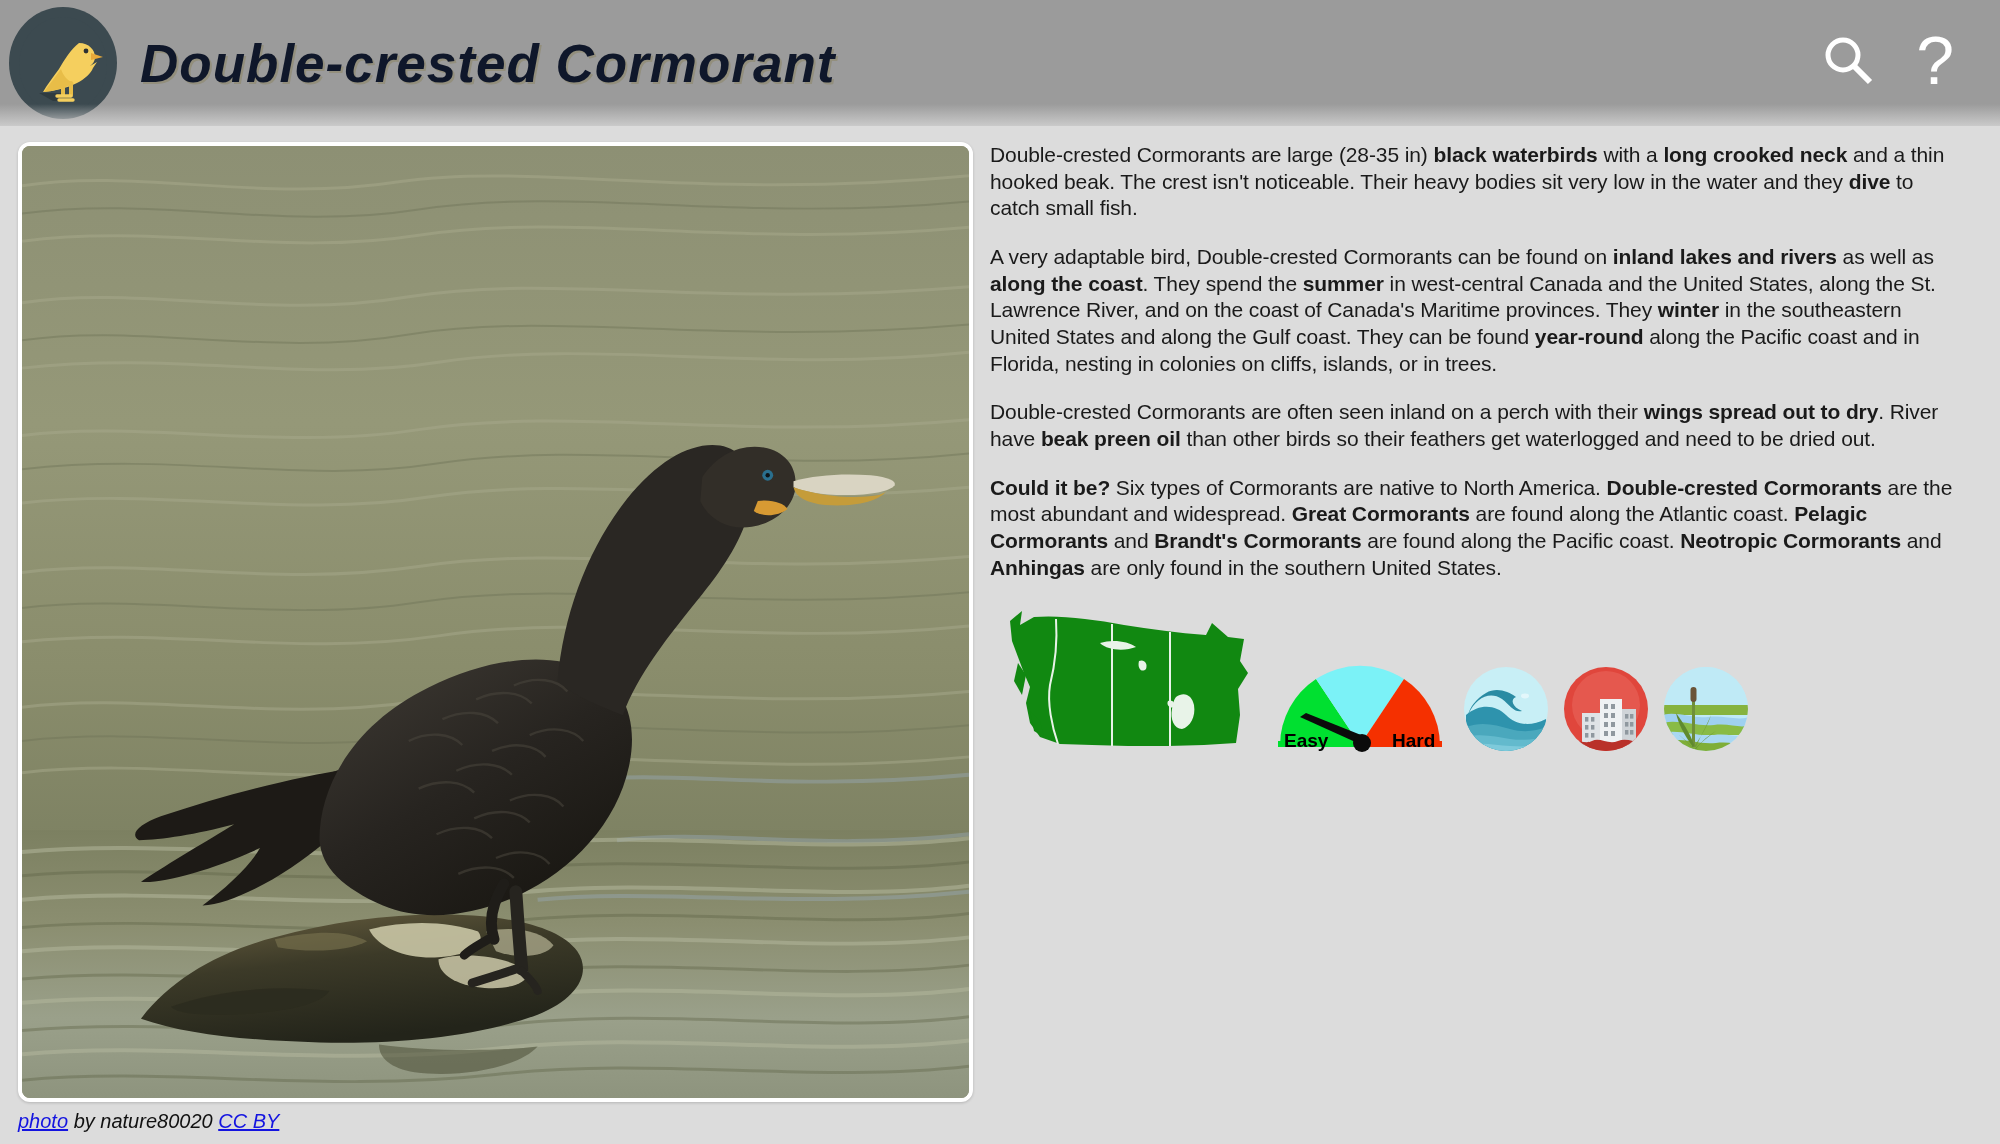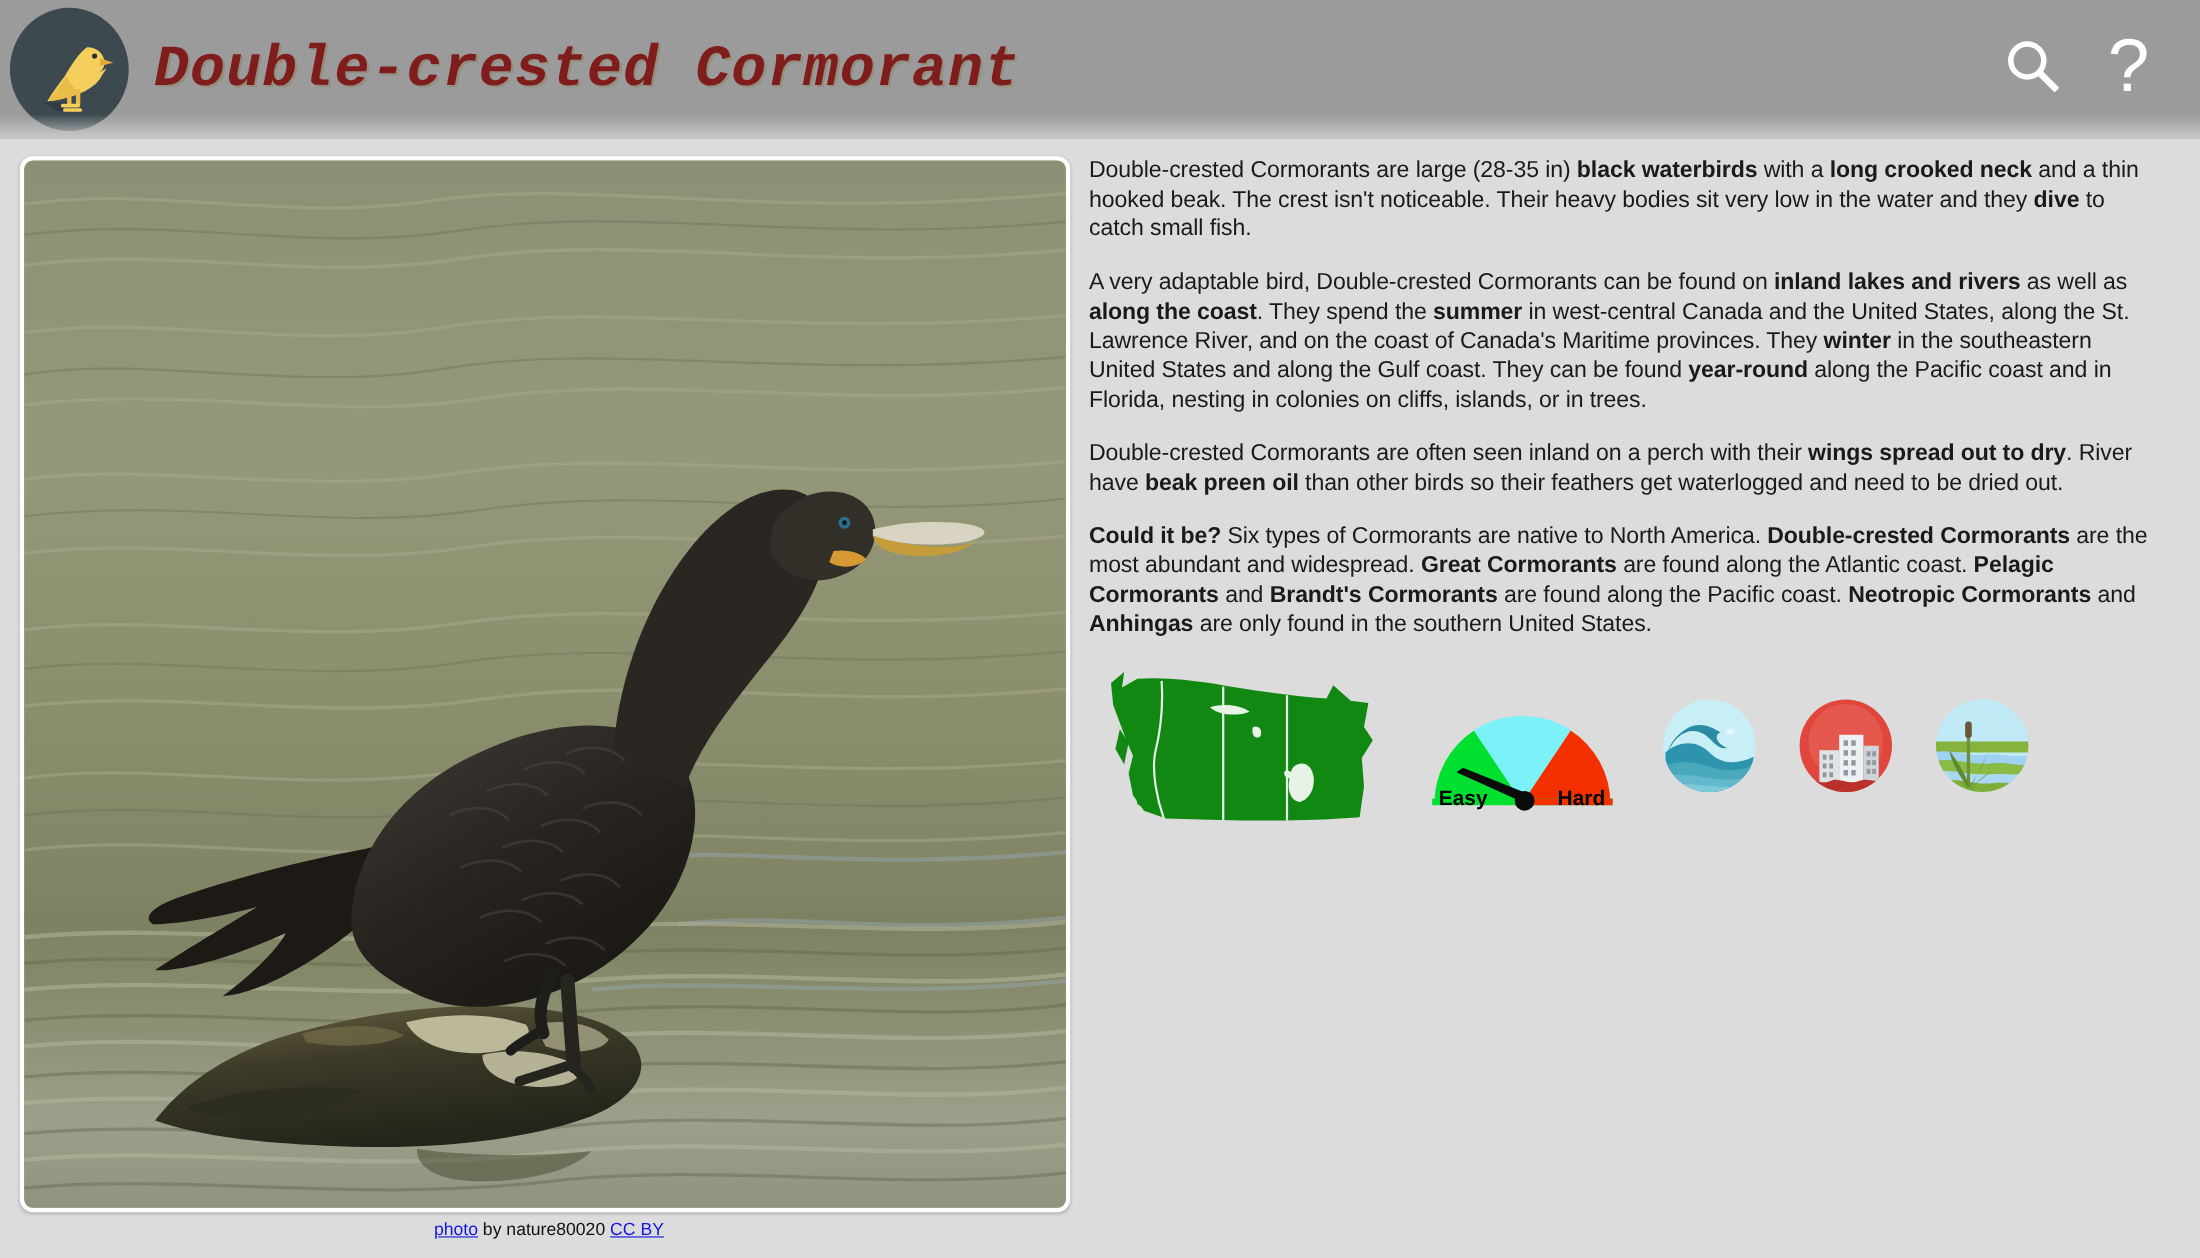--- a/index.html
+++ b/index.html
@@ -32,26 +32,26 @@
   }
   .logo-circle {
     width: 108px; height: 112px;
     border-radius: 50%;
     background: #3c4a50;
     display: flex; align-items: center; justify-content: center;
     overflow: hidden;
   }
   .site-title {
     margin-left: 18px;
-    font-family: Liberation Mono, monospace;
+    font-family: Liberation Sans, sans-serif;
     font-size: 53px;
     font-weight: bold;
     font-style: italic;
     letter-spacing: 1px;
-    color: #7f1d1d;
+    color: #0f172a;
     text-shadow: 2px 2px 0 rgba(120,100,20,0.22);
     white-space: nowrap;
   }
   .header-spacer { flex: 1 1 auto; }
   .header-actions {
     display: flex; align-items: center; gap: 40px;
     margin-right: 46px; margin-bottom: 6px;
   }
   .icon-btn { cursor: pointer; line-height: 0; }
   .help-glyph {
@@ -79,47 +79,48 @@
     width: 955px; height: 960px;
     border-radius: 12px;
     border: 4px solid #ffffff;
     overflow: hidden;
     position: relative;
     background: #8d8f72;
     box-shadow: 0 1px 3px rgba(0,0,0,0.18);
   }
   #photo-frame svg { display: block; width: 100%; height: 100%; }
   #photo-credit {
-    text-align: center;
+    text-align: left;
     margin-top: 8px;
-    font-size: 16px;
+    font-size: 20px;
     color: #111;
     font-family: "Liberation Sans", sans-serif;
+    font-style: italic;
   }
   #photo-credit a { color: #1414e0; text-decoration: underline; }
 
   
   #info-column {
     flex: 1 1 auto;
     padding: 0 44px 0 10px;
   }
   .para {
     font-size: 21px;
     line-height: 1.27;
     color: #1a1a1a;
     margin: 0 0 22px 0;
     letter-spacing: -0.1px;
   }
   .para b { font-weight: bold; }
 
   
   #badge-row {
     display: flex;
-    align-items: center;
-    gap: 36px;
+    align-items: flex-end;
+    gap: 12px;
     margin-top: 16px;
     padding-left: 10px;
   }
   .badge { line-height: 0; }
   .range-map { width: 258px; height: 150px; }
   .gauge { width: 180px; height: 120px; }
   .habitat { width: 88px; height: 88px; }
 </style>
 </head>
 <body>

